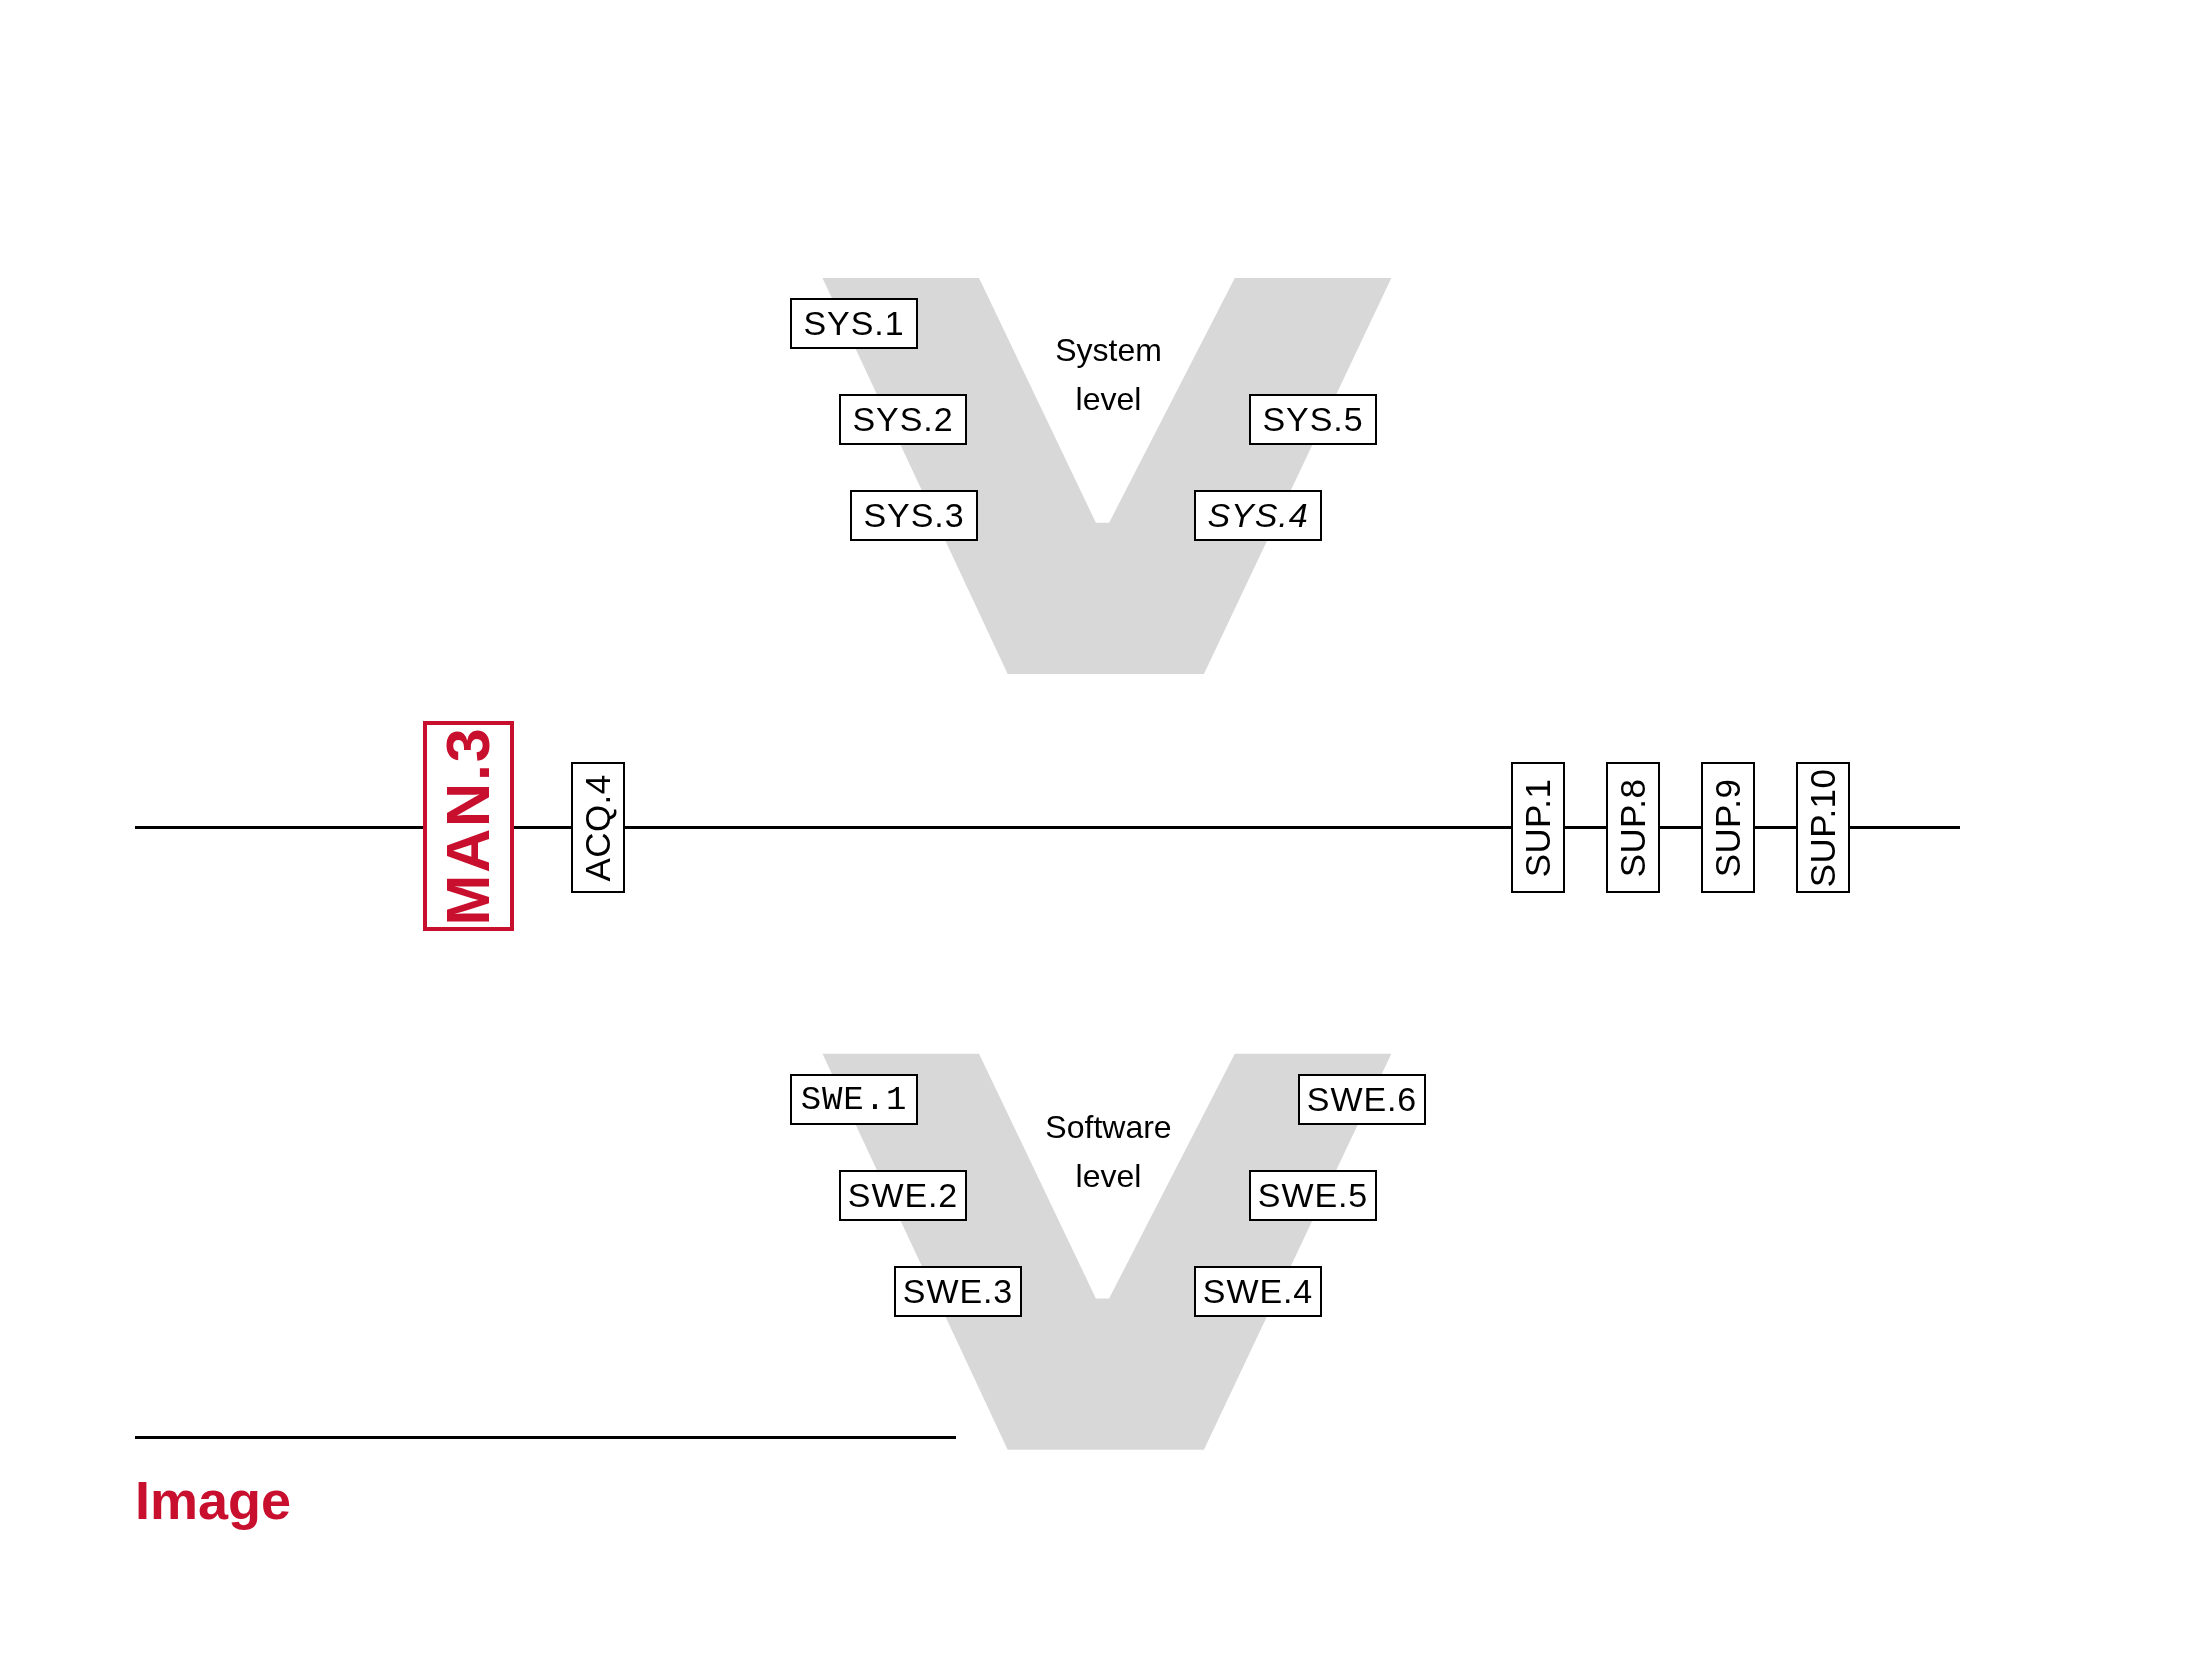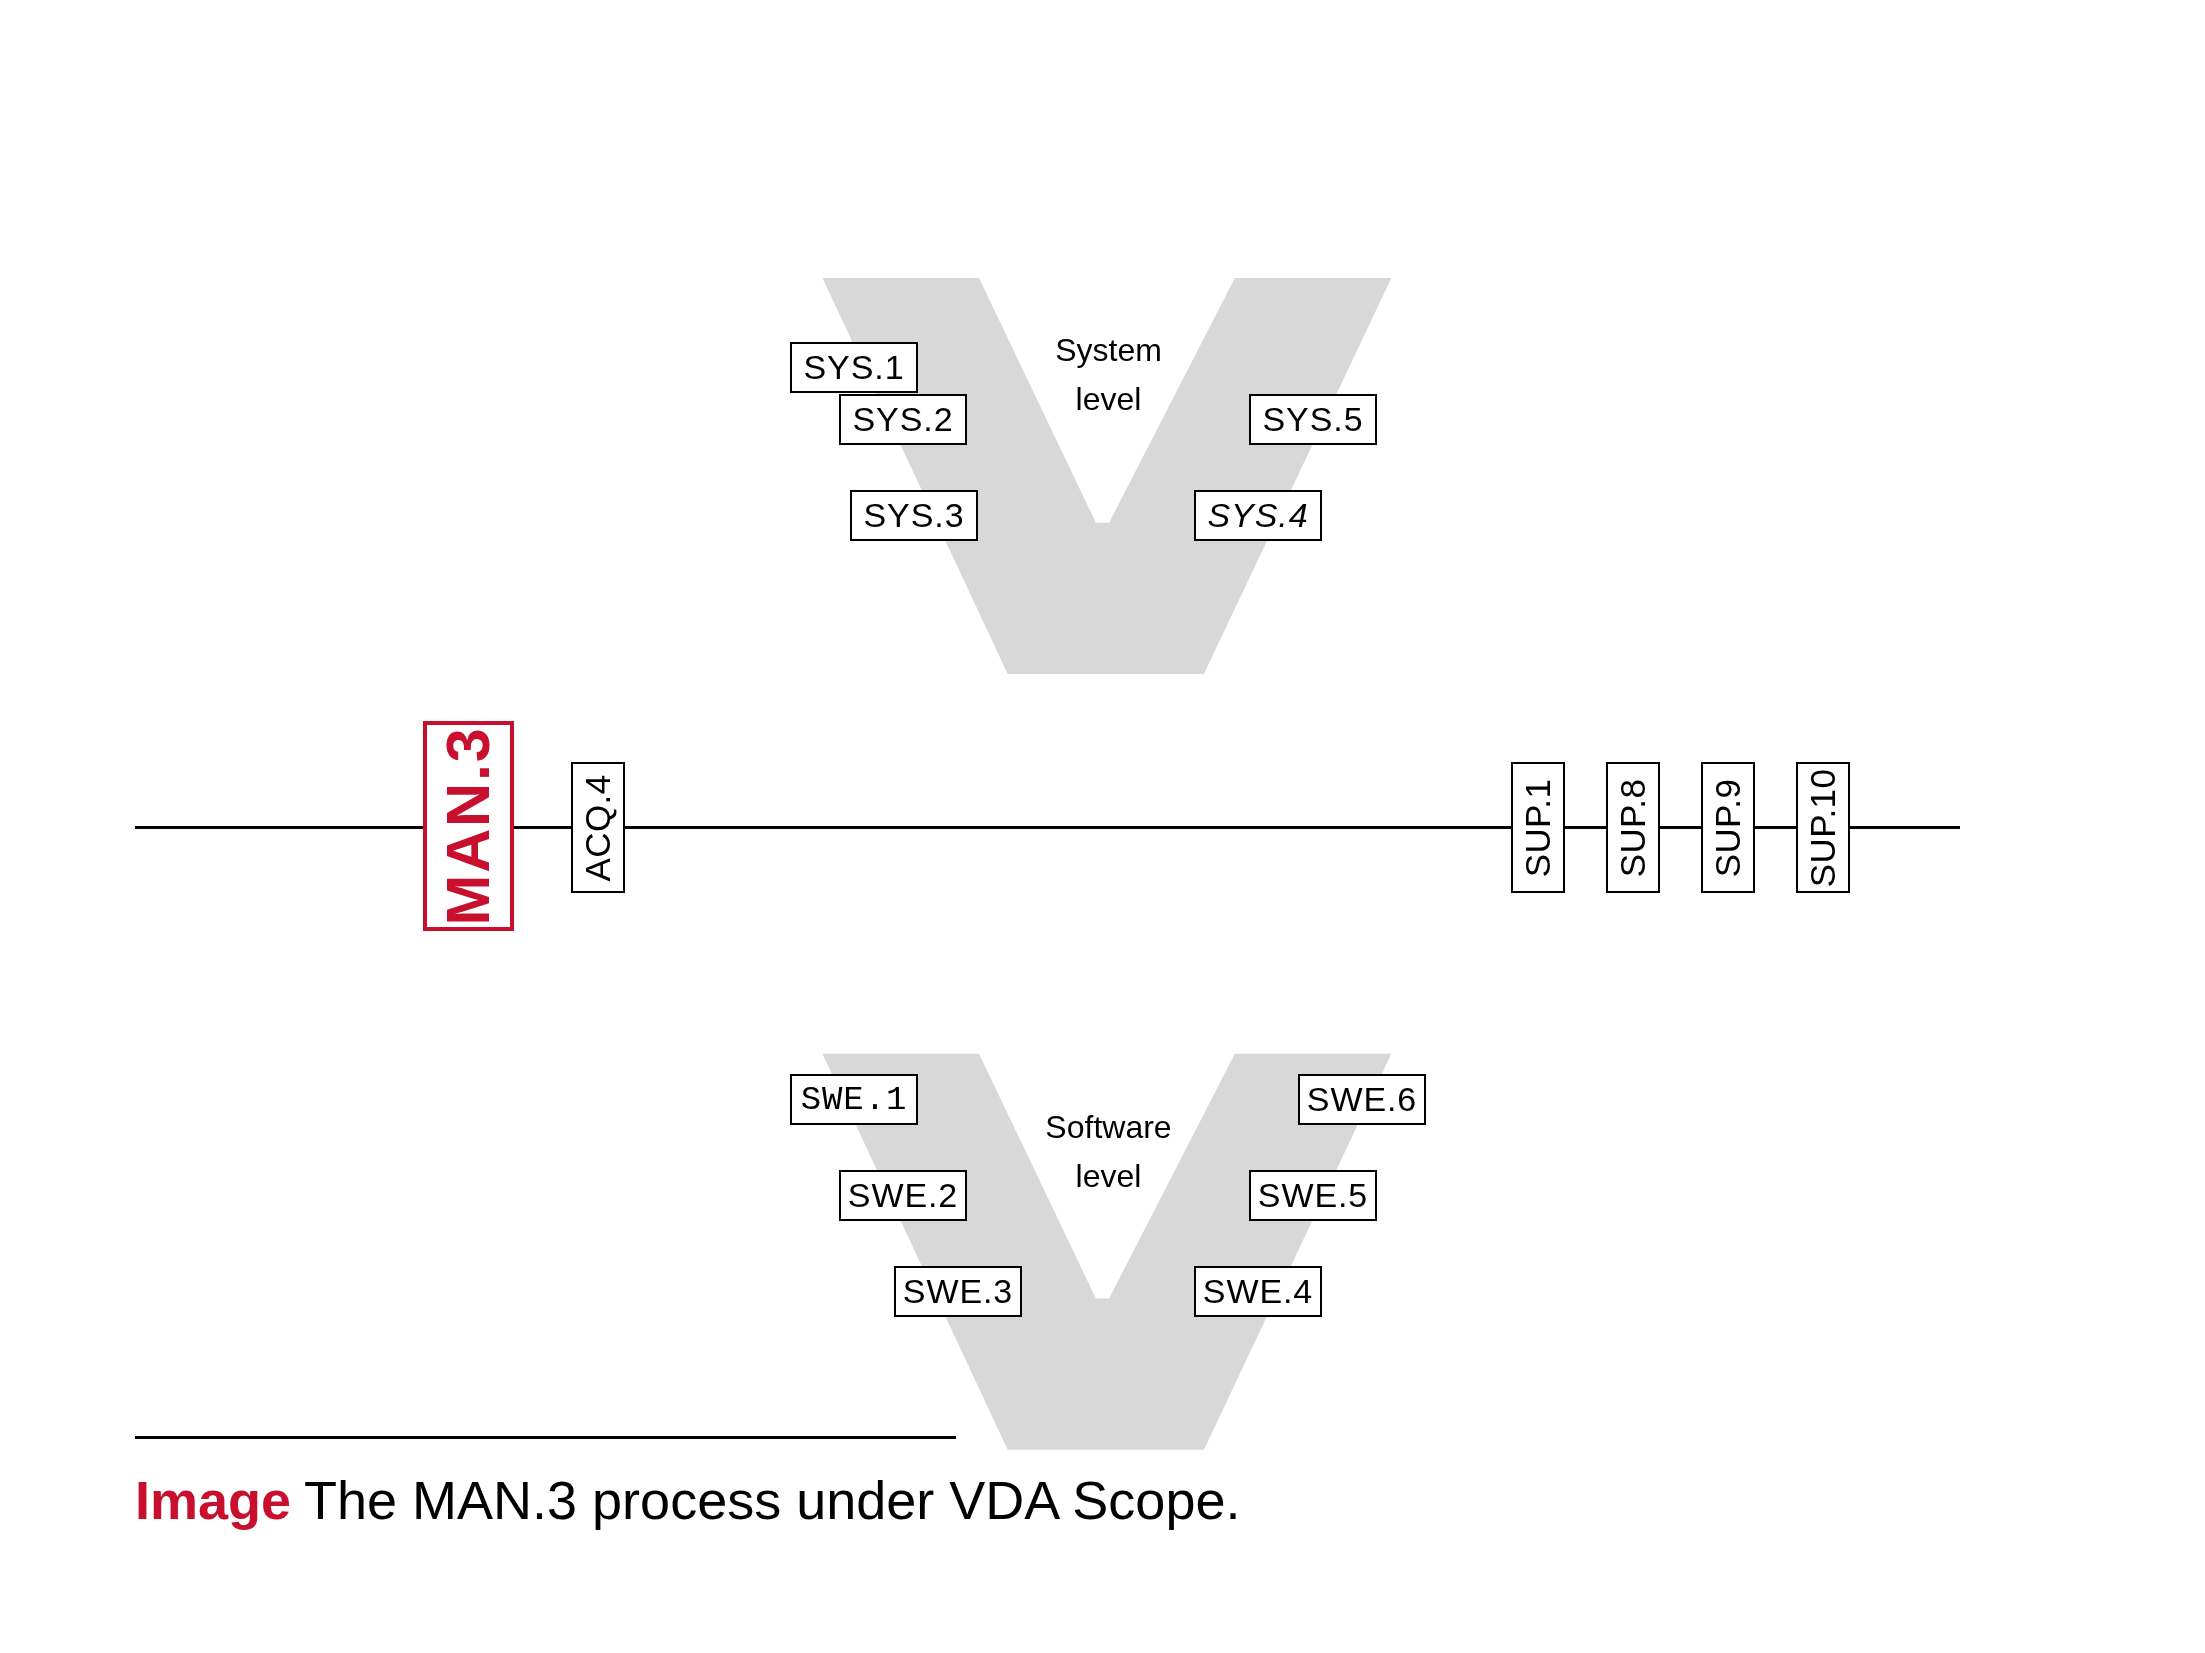--- a/index.html
+++ b/index.html
@@ -98,21 +98,21 @@
   <svg class="vshape-svg" viewBox="0 0 5000 3750" xmlns="http://www.w3.org/2000/svg">
     <polygon points="1865,630 2220,630 2485,1185 2515,1185 2800,630 3155,630 2730,1528 2285,1528" fill="#d8d8d8"></polygon>
     <polygon points="1865,2389 2220,2389 2485,2944 2515,2944 2800,2389 3155,2389 2730,3287 2285,3287" fill="#d8d8d8"></polygon>
   </svg>
 
   <div class="level-label system-label">
     <div>System</div>
     <div>level</div>
   </div>
 
-  <div class="pbox hbox" style="left:790px; top:298px;margin-top:44px;">
+  <div class="pbox hbox" style="left:790px; top:298px;">
     <span>SYS.1</span>
   </div>
   <div class="pbox hbox" style="left:839px; top:394px;">
     <span>SYS.2</span>
   </div>
   <div class="pbox hbox" style="left:850px; top:490px;">
     <span>SYS.3</span>
   </div>
   <div class="pbox hbox" style="left:1194px; top:490px;font-style:italic;">
     <span>SYS.4</span>
@@ -161,16 +161,15 @@
   </div>
   <div class="pbox hbox" style="left:1249px; top:1170px;">
     <span>SWE.5</span>
   </div>
   <div class="pbox hbox" style="left:1298px; top:1074px;">
     <span>SWE.6</span>
   </div>
 
   <div class="caption-divider"></div>
   <div class="caption-tag">Image</div>
-  <div class="caption-text">The MAN.3 process under VDA Scope.</div>
 
 </div>
 
 
 </body></html>

